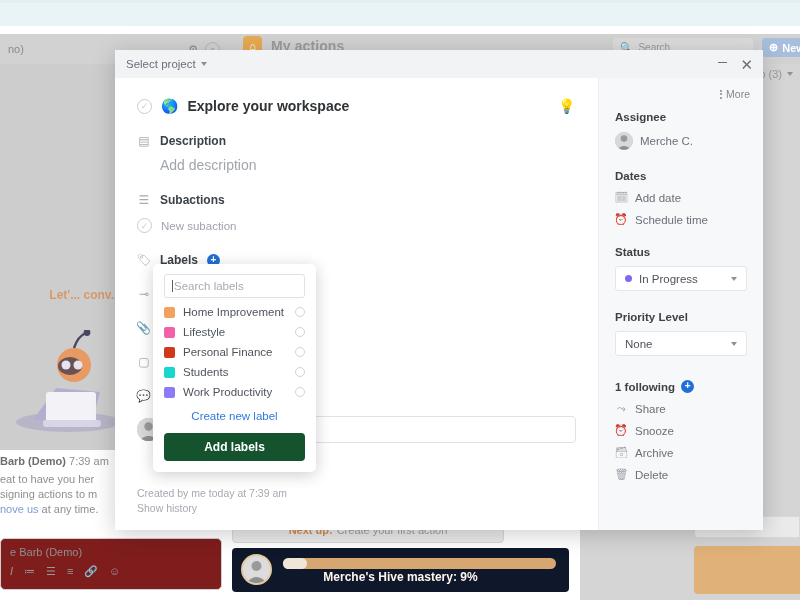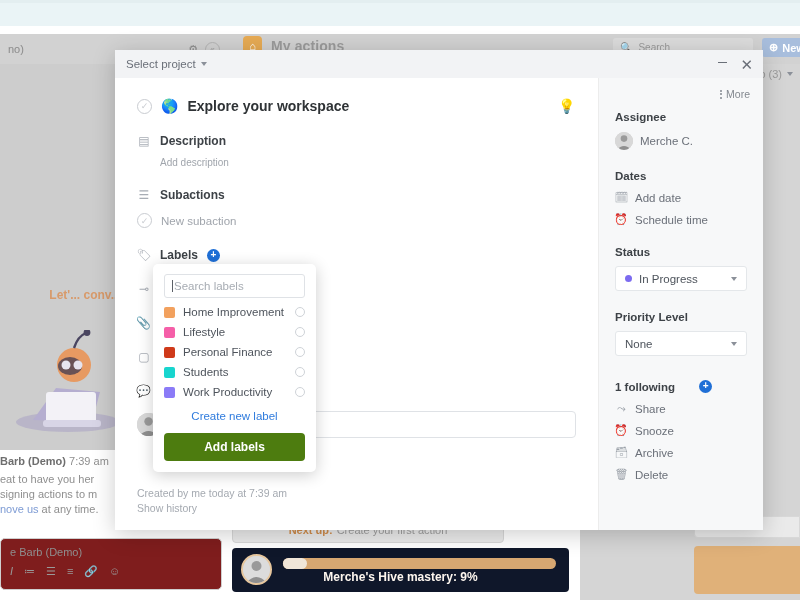--- a/index.html
+++ b/index.html
@@ -195,21 +195,21 @@
     font-size: 14px; color: #b7c3e0;
   }
 
   .sec-row {
     display: flex; align-items: center; gap: 9px; margin-top: 20px;
   }
   .sec-icon { width: 14px; color: #a8adb5; font-size: 12px; flex-shrink: 0;
               display: flex; align-items: center; justify-content: center; }
   .sec-label { font-size: 12px; font-weight: bold; color: #3d4247; }
   .sec-sub {
-    font-size: 10px; color: #a0a5ac; margin-top: 9px; margin-left: 23px;
+    font-size: 14px; color: #a0a5ac; margin-top: 9px; margin-left: 23px;
   }
   .sub-row {
     display: flex; align-items: center; gap: 9px; margin-top: 11px;
   }
   .sub-row .sub-text { font-size: 11.5px; color: #a0a5ac; }
 
   .plus-badge {
     width: 13px; height: 13px; border-radius: 50%; background: #1f6fd6;
     color: #fff; font-size: 10px; line-height: 12px; text-align: center;
     font-weight: bold; flex-shrink: 0;
@@ -260,21 +260,21 @@
     border: 1px solid #e4e7ea; border-radius: 3px;
     display: flex; align-items: center; padding: 0 9px;
     font-size: 11.5px; color: #4e545c;
   }
   .select-box .caret-down { margin-left: auto; border-top-color: #8b9099; }
   .status-dot {
     width: 7px; height: 7px; border-radius: 50%; background: #7c6bf0;
     margin-right: 7px;
   }
   .following-row {
-    display: flex; align-items: center; gap: 24px; margin-top: 24px;
+    display: flex; align-items: center; gap: 6px; margin-top: 24px;
     font-size: 11.5px; font-weight: bold; color: #3d4247;
   }
 
   
   .labels-pop {
     position: absolute; left: 153px; top: 264px; width: 163px;
     background: #ffffff; border-radius: 5px;
     box-shadow: 0 3px 16px rgba(0,0,0,.20);
     padding: 10px 11px 11px 11px; z-index: 40;
   }
@@ -293,21 +293,21 @@
   .label-name { font-size: 11.5px; color: #4e545c; flex: 1; }
   .label-radio {
     width: 10px; height: 10px; border-radius: 50%;
     border: 1.2px solid #cfd3d8; flex-shrink: 0;
   }
   .create-label {
     text-align: center; font-size: 11.5px; color: #2f7bdd;
     margin-top: 12px; margin-bottom: 11px;
   }
   .add-labels-btn {
-    height: 28px; background: #4d7c0f; border-radius: 4px;
+    height: 28px; background: #14532d; border-radius: 4px;
     display: flex; align-items: center; justify-content: center;
     color: #fff; font-size: 12px; font-weight: bold;
   }
 </style>
 </head>
 <body>
 
 <div id="root">
 
   <div class="bg-layer">

